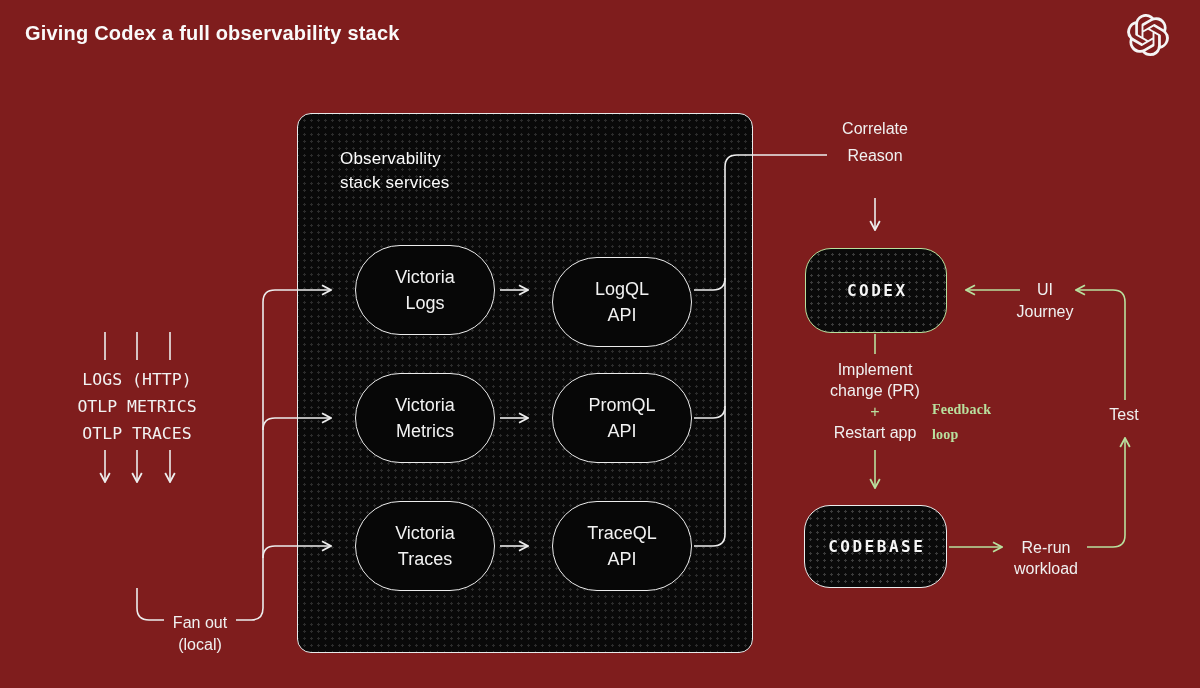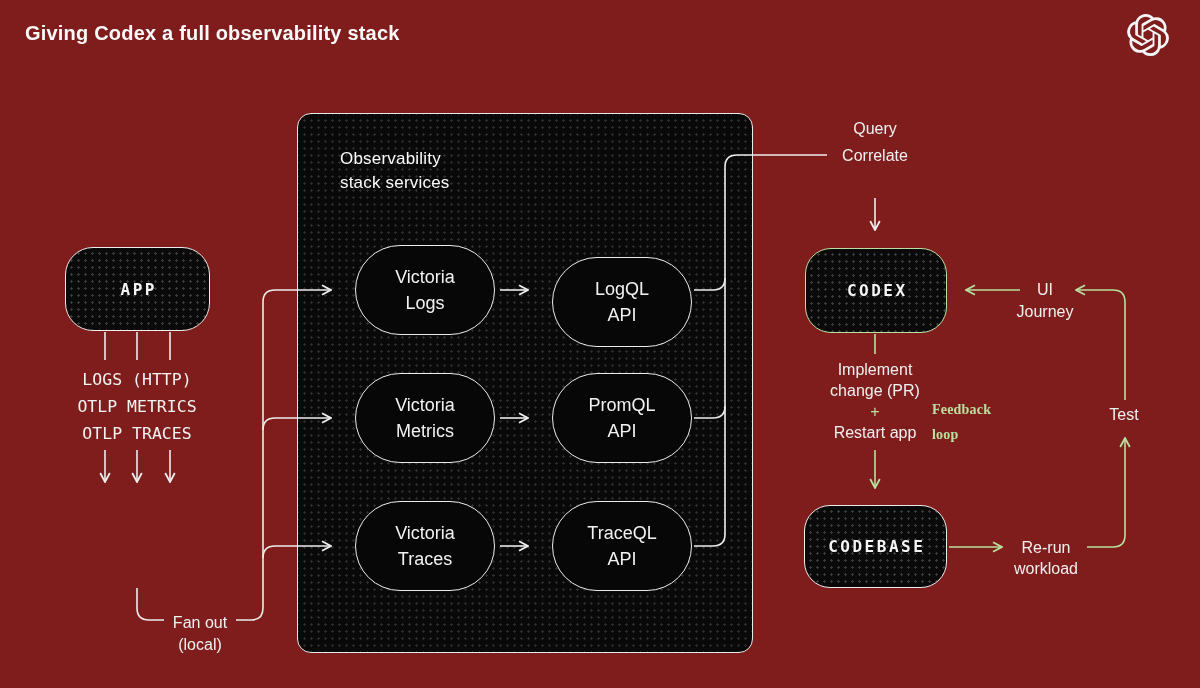--- a/index.html
+++ b/index.html
@@ -81,23 +81,20 @@
     <g stroke="#b9e09e" stroke-width="1.6" fill="none">
       <path d="M875,334 V354"></path>
       <path d="M875,450 V488" marker-end="url(#ag)"></path>
       <path d="M949,547 H1002" marker-end="url(#ag)"></path>
       <path d="M1087,547 H1113 Q1125,547 1125,535 V438" marker-end="url(#ag)"></path>
       <path d="M1125,400 V302 Q1125,290 1113,290 H1076" marker-end="url(#ag)"></path>
       <path d="M1020,290 H966" marker-end="url(#ag)"></path>
     </g>
   </svg>
 
-  <div class="node dotted layer" style="left:65px;top:247px;width:145px;height:84px;border-radius:28px;">
-    <span class="box-label">APP</span>
-  </div>
 
   <div class="abs proto layer" style="left:37px;top:366px;width:200px;">
     <div>LOGS (HTTP)</div>
     <div>OTLP METRICS</div>
     <div>OTLP TRACES</div>
   </div>
 
 
   <div class="abs lbl layer" style="left:150px;top:612px;width:100px;line-height:22px;">
     <div>Fan out</div>
@@ -137,22 +134,22 @@
     </div>
   </div>
   <div class="node stadium layer" style="left:552px;top:501px;width:140px;height:90px;">
     <div class="node-text">
       <div>TraceQL</div>
       <div>API</div>
     </div>
   </div>
 
   <div class="abs lbl layer" style="left:795px;top:115px;width:160px;line-height:27px;">
-    <div>Query</div>
     <div>Correlate</div>
+    <div>Reason</div>
   </div>
 
   <div class="node dotted layer" style="left:805px;top:248px;width:142px;height:85px;border-radius:26px;border-color:#b9e09e;">
     <span class="box-label">CODEX</span>
   </div>
 
   <div class="abs lbl layer" style="left:775px;top:359px;width:200px;">
     <div>Implement</div>
     <div>change (PR)</div>
     <div class="green">+</div>

